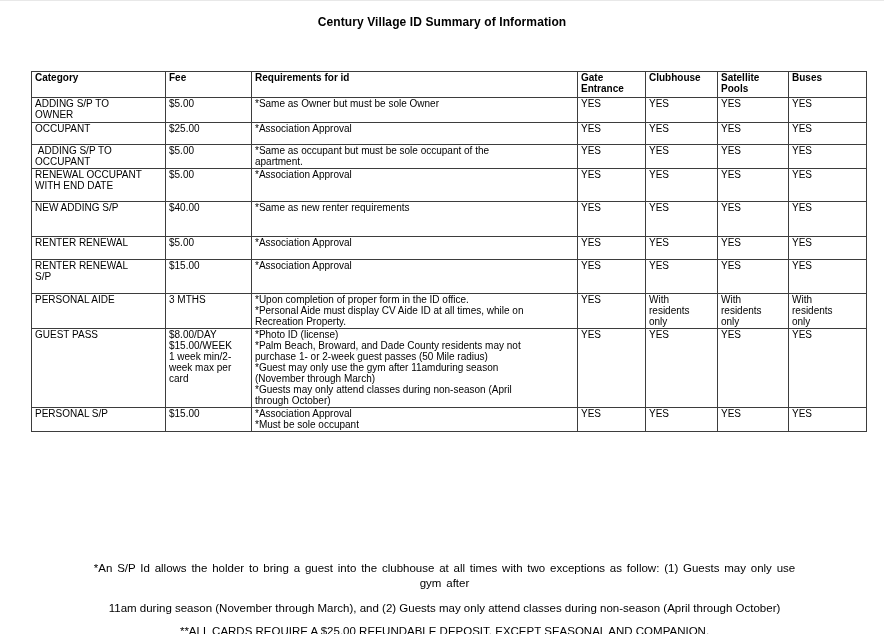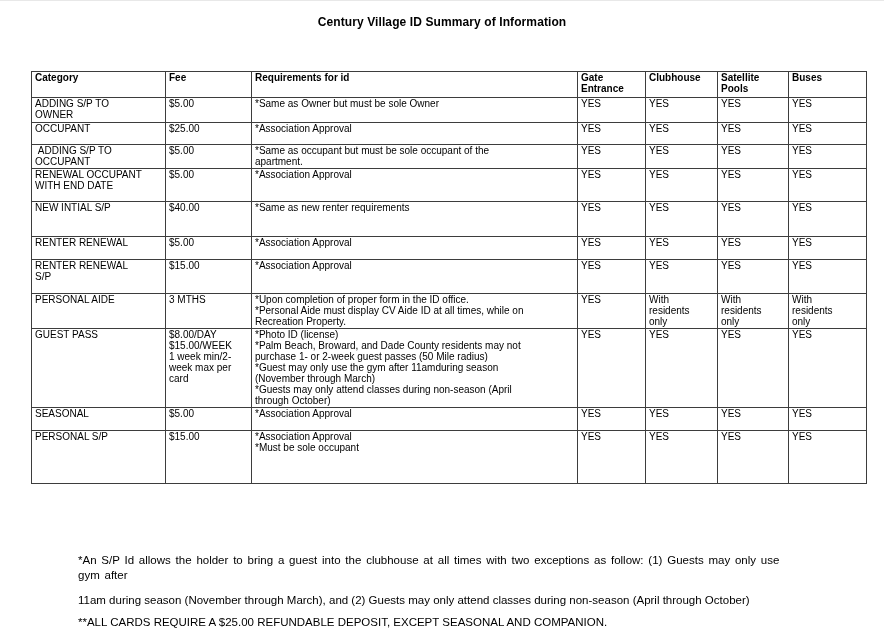--- a/index.html
+++ b/index.html
@@ -40,21 +40,21 @@
   tbody tr:nth-child(10){height:23px;}
   tbody tr:nth-child(11){height:53px;}
   tbody tr:nth-child(12){height:80px;}
   tbody tr:nth-child(13){height:23px;}
   tbody tr:nth-child(14){height:12px;}
   tbody tr:nth-child(15){height:24px;}
   .notes{
     position:absolute;left:78px;top:552px;width:733px;
     font-size:11.5px;line-height:15px;
   }
-  .notes p{margin:0;white-space:pre-wrap;}
+  .notes p{margin:8px;white-space:pre-wrap;text-align:center;}
   .notes p.n1{word-spacing:1.6px;}
   .notes p.n2{margin-top:10px;}
   .notes p.n3{margin-top:7px;}
 </style>
 </head>
 <body>
 
 <div class="page">
 
   <div class="doc-title">Century Village ID Summary of Information</div>
@@ -117,21 +117,21 @@
         <td>RENEWAL OCCUPANT
 WITH END DATE</td>
         <td>$5.00</td>
         <td>*Association Approval</td>
         <td>YES</td>
         <td>YES</td>
         <td>YES</td>
         <td>YES</td>
       </tr>
       <tr>
-        <td>NEW INTIAL S/P</td>
+        <td>NEW ADDING S/P</td>
         <td>$40.00</td>
         <td>*Same as new renter requirements</td>
         <td>YES</td>
         <td>YES</td>
         <td>YES</td>
         <td>YES</td>
       </tr>
       <tr>
         <td>RENTER RENEWAL</td>
         <td>$5.00</td>
@@ -181,29 +181,20 @@
 *Guest may only use the gym after 11amduring season
 (November through March)
 *Guests may only attend classes during non-season (April
 through October)</td>
         <td>YES</td>
         <td>YES</td>
         <td>YES</td>
         <td>YES</td>
       </tr>
       <tr>
-        <td>SEASONAL</td>
-        <td>$5.00</td>
-        <td>*Association Approval</td>
-        <td>YES</td>
-        <td>YES</td>
-        <td>YES</td>
-        <td>YES</td>
-      </tr>
-      <tr>
         <td>PERSONAL S/P</td>
         <td>$15.00</td>
         <td>*Association Approval
 *Must be sole occupant</td>
         <td>YES</td>
         <td>YES</td>
         <td>YES</td>
         <td>YES</td>
       </tr>
     </tbody>

